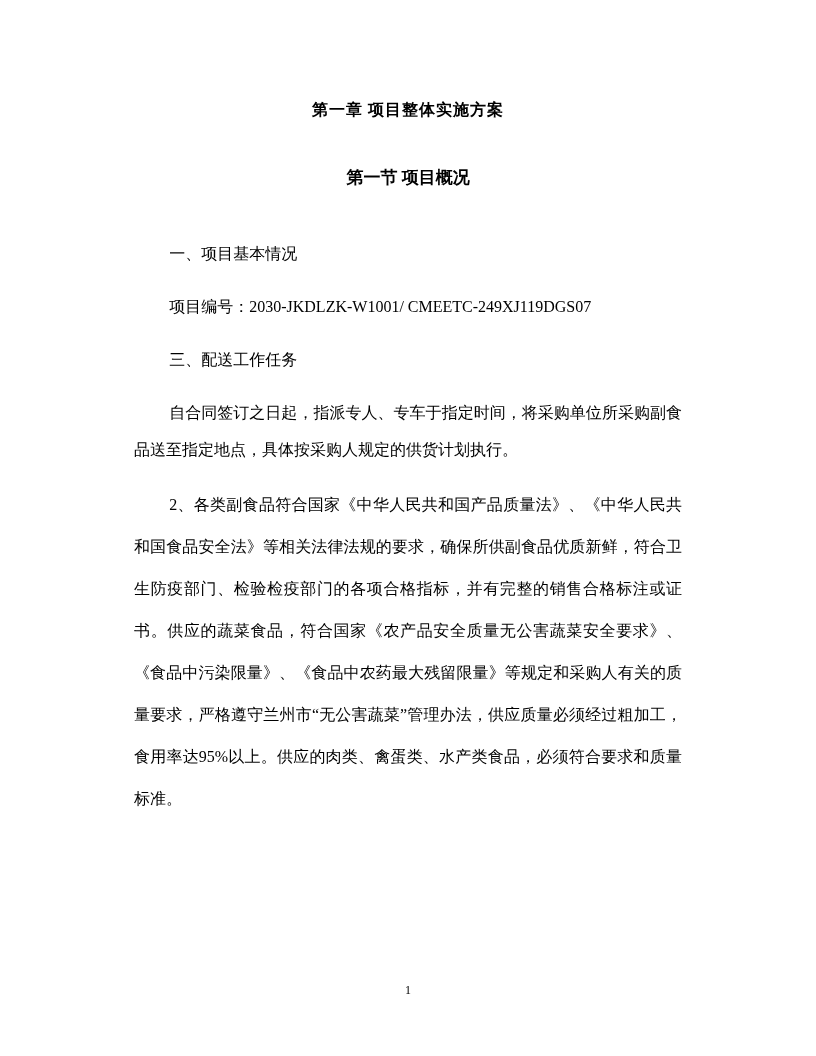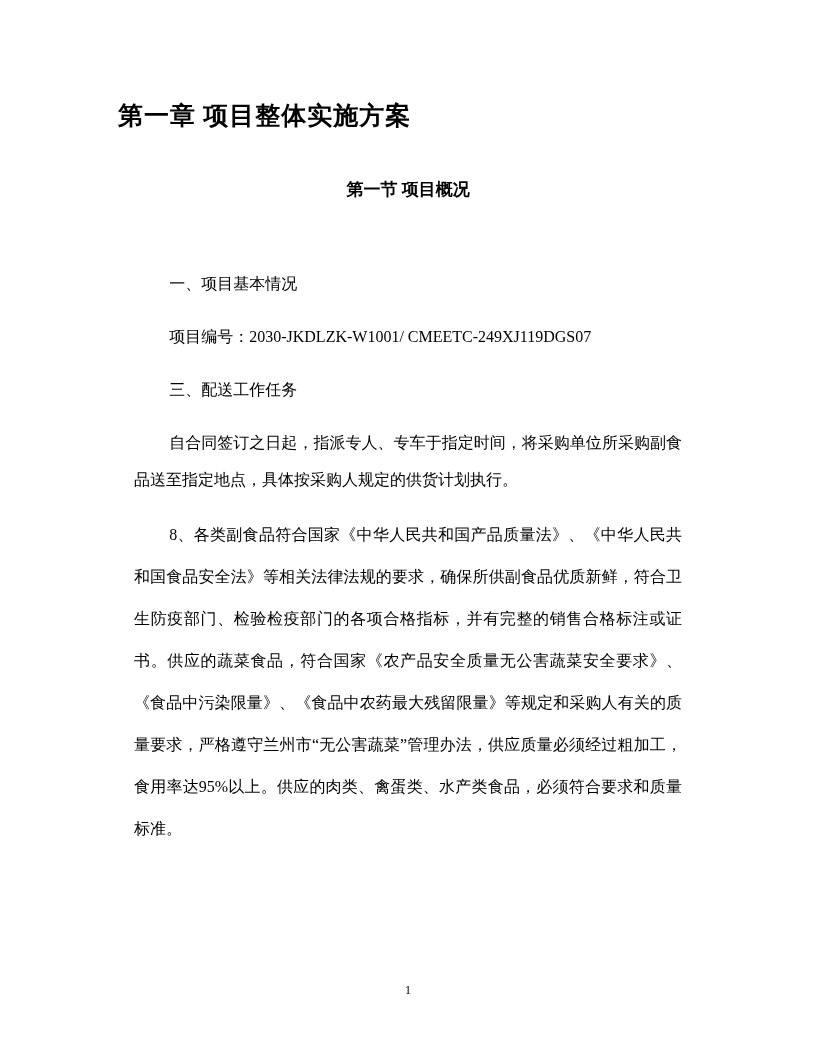--- a/index.html
+++ b/index.html
@@ -15,31 +15,32 @@
     position: relative;
     overflow: hidden;
   }
   .page {
     box-sizing: border-box;
     width: 816px;
     height: 1056px;
     padding: 100px 118px 0 118px;
   }
   .doc-title {
-    font-size: 25px;
+    text-align: center;
+    font-size: 16px;
     font-weight: bold;
     letter-spacing: 1px;
     margin: 0 0 46px 0;
     line-height: 1.3;
   }
   .doc-subtitle {
     text-align: center;
     font-size: 17px;
     font-weight: bold;
-    margin: 0 0 64px 0;
+    margin: 0 0 46px 0;
     line-height: 1.3;
   }
   .para {
     font-size: 16px;
     text-align: justify;
     text-justify: inter-ideograph;
     text-indent: 2.2em;
     margin: 16px;
     word-break: break-all;
   }
@@ -62,16 +63,16 @@
 <body>
 
 <div class="page">
   <h1 class="doc-title">第一章 项目整体实施方案</h1>
   <h2 class="doc-subtitle">第一节 项目概况</h2>
 
   <p class="para tight">一、项目基本情况</p>
   <p class="para tight">项目编号：2030-JKDLZK-W1001/ CMEETC-249XJ119DGS07</p>
   <p class="para tight">三、配送工作任务</p>
   <p class="para tight">自合同签订之日起，指派专人、专车于指定时间，将采购单位所采购副食品送至指定地点，具体按采购人规定的供货计划执行。</p>
-  <p class="para loose">8、各类副食品符合国家《中华人民共和国产品质量法》、《中华人民共和国食品安全法》等相关法律法规的要求，确保所供副食品优质新鲜，符合卫生防疫部门、检验检疫部门的各项合格指标，并有完整的销售合格标注或证书。供应的蔬菜食品，符合国家《农产品安全质量无公害蔬菜安全要求》、《食品中污染限量》、《食品中农药最大残留限量》等规定和采购人有关的质量要求，严格遵守兰州市“无公害蔬菜”管理办法，供应质量必须经过粗加工，食用率达95%以上。供应的肉类、禽蛋类、水产类食品，必须符合要求和质量标准。</p>
+  <p class="para loose">2、各类副食品符合国家《中华人民共和国产品质量法》、《中华人民共和国食品安全法》等相关法律法规的要求，确保所供副食品优质新鲜，符合卫生防疫部门、检验检疫部门的各项合格指标，并有完整的销售合格标注或证书。供应的蔬菜食品，符合国家《农产品安全质量无公害蔬菜安全要求》、《食品中污染限量》、《食品中农药最大残留限量》等规定和采购人有关的质量要求，严格遵守兰州市“无公害蔬菜”管理办法，供应质量必须经过粗加工，食用率达95%以上。供应的肉类、禽蛋类、水产类食品，必须符合要求和质量标准。</p>
 </div>
 
 <div class="page-number">1</div>
 
 </body></html>

